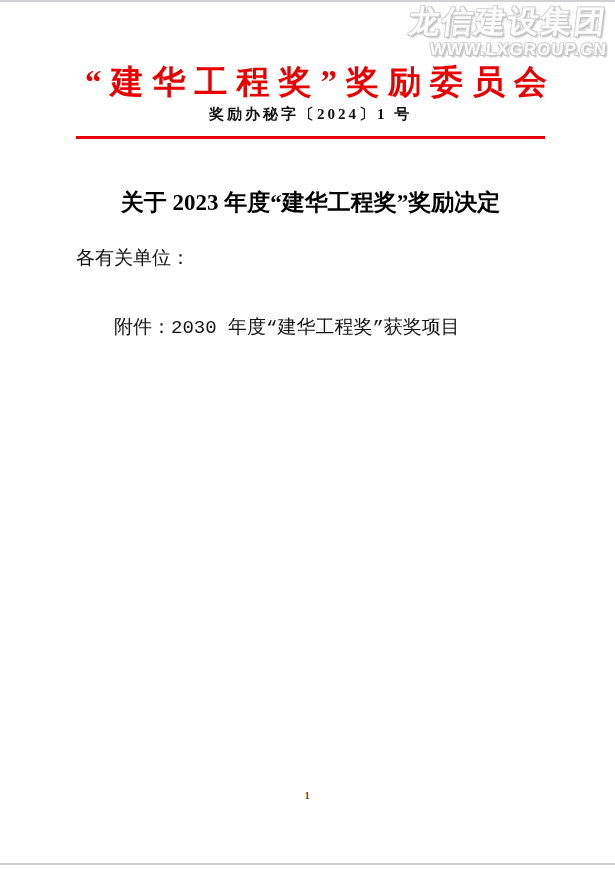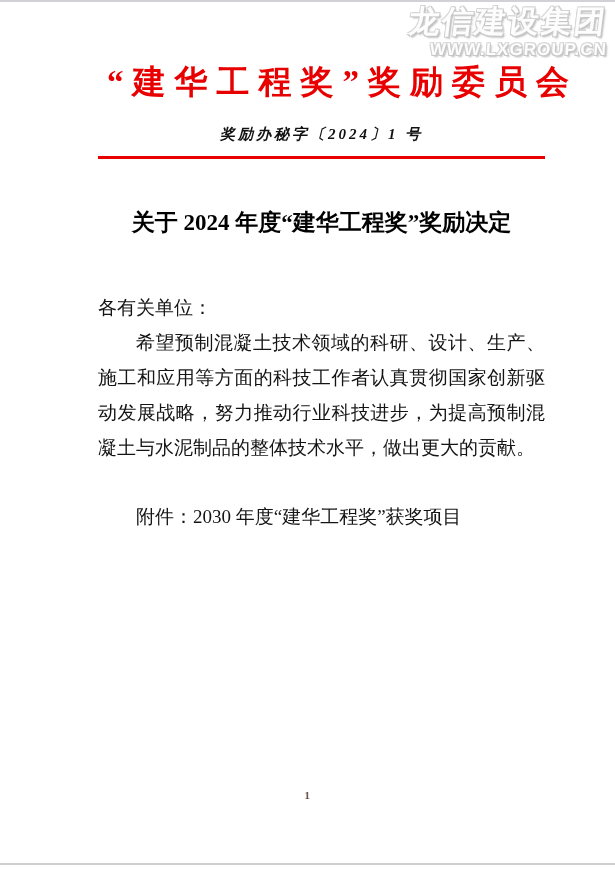--- a/index.html
+++ b/index.html
@@ -44,60 +44,59 @@
     font-size: 17px;
     letter-spacing: 1px;
     margin-top: 2px;
     transform: skewX(-4deg);
     text-shadow:
       1px 1px 0 #c6c6c6, -1px -1px 0 #d6d6d6,
       1px -1px 0 #d0d0d0, -1px 1px 0 #c9c9c9,
       2px 2px 2px #b9b9b9;
   }
   .content {
-    padding: 60px 70px 0 98px;
+    padding: 60px 70px 0 76px;
   }
   .committee-heading {
     text-align: center;
     font-weight: bold;
     font-size: 33px;
     letter-spacing: 9px;
     text-indent: 9px;
     color: #e80000;
     white-space: nowrap;
   }
   .doc-number {
     text-align: center;
-    font-style: italic;
     font-weight: bold;
     font-size: 15px;
     letter-spacing: 3px;
     color: #111111;
-    margin-top: 20px;
   }
   .red-rule {
     border: none;
     border-top: 3px solid #e80000;
     margin-top: 12px;
     width: 100%;
   }
   .doc-title {
     text-align: center;
     font-size: 23px;
     font-weight: bold;
     color: #000000;
     margin-top: 48px;
     white-space: nowrap;
   }
   .doc-body {
-    margin-top: 52px;
+    margin-top: 24px;
     font-size: 19px;
     line-height: 35px;
     text-align: justify;
     color: #141414;
+    font-family: Liberation Mono, monospace;
   }
   .doc-body p { margin: 0; }
   .para { text-indent: 2em; }
   .attachment { text-indent: 2em; margin-top: 34px !important; }
   .page-number {
     position: absolute;
     top: 789px; left: 0; right: 0;
     text-align: center;
     font-size: 11px;
     color: #24357e;
@@ -113,25 +112,24 @@
   <div class="watermark">
     <div class="wm-name">龙信建设集团</div>
     <div class="wm-url">WWW.LXGROUP.CN</div>
   </div>
 
   <div class="content">
     <div class="committee-heading">“建华工程奖”奖励委员会</div>
     <div class="doc-number">奖励办秘字〔2024〕1 号</div>
     <hr class="red-rule">
 
-    <h1 class="doc-title">关于 2024 年度“建华工程奖”奖励决定</h1>
+    <h1 class="doc-title">关于 2023 年度“建华工程奖”奖励决定</h1>
 
     <div class="doc-body">
       <p class="salutation">各有关单位：</p>
-      <p class="para">希望预制混凝土技术领域的科研、设计、生产、施工和应用等方面的科技工作者认真贯彻国家创新驱动发展战略，努力推动行业科技进步，为提高预制混凝土与水泥制品的整体技术水平，做出更大的贡献。</p>
       <p class="attachment">附件：2030 年度“建华工程奖”获奖项目</p>
     </div>
   </div>
 
   <div class="page-number">1</div>
 
   <div class="page-edge-bottom"></div>
 </div>
 
 </body></html>

